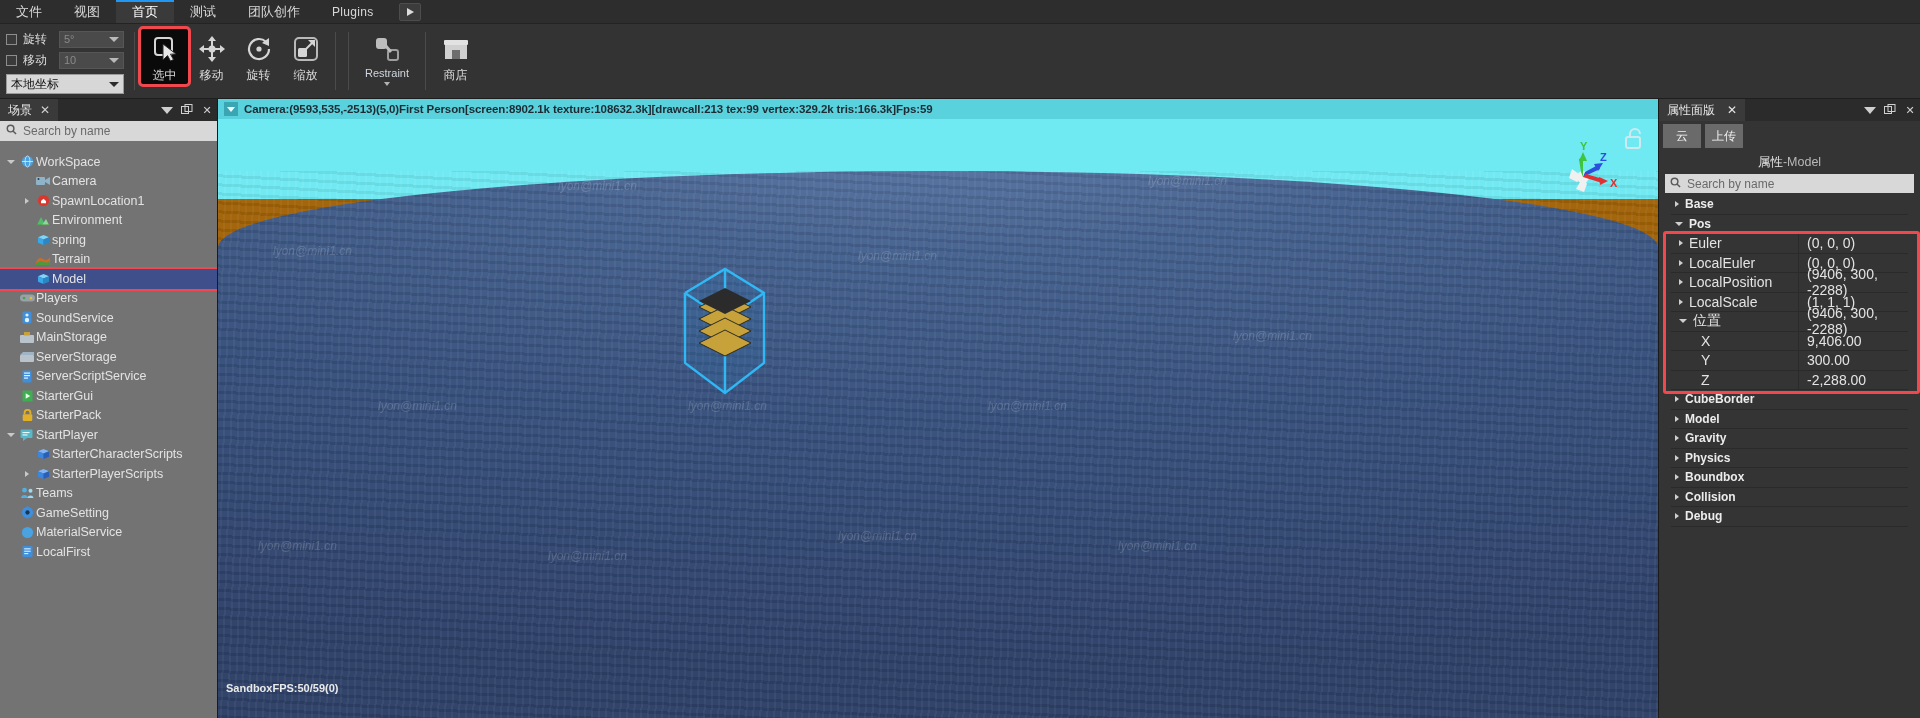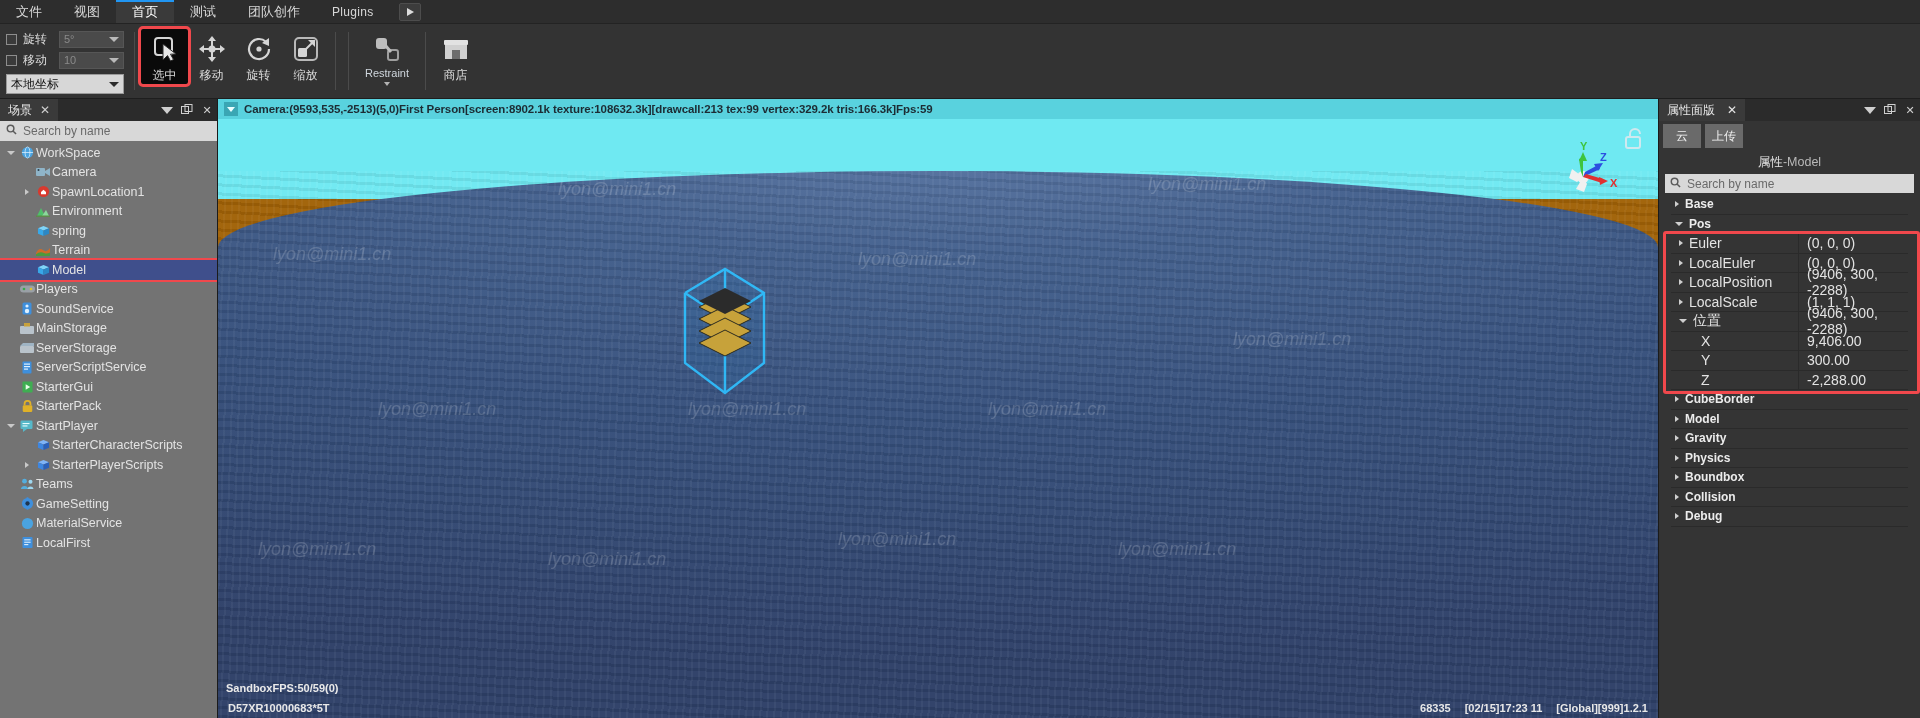--- a/index.html
+++ b/index.html
@@ -94,21 +94,21 @@
     display: flex; align-items: center; gap: 8px; padding: 0 8px; background: #3a3a3a;
     font-size: 12px; color: #e6e6e6;
   }
   .exp-tab .x { font-size: 12px; color: #cfcfcf; }
   .exp-tabbar .spacer { flex: 1; }
   .exp-tabbar .tb-icn { width: 20px; display: flex; align-items: center; justify-content: center; color: #cfcfcf; font-size: 11px;}
   .exp-search {
     height: 20px; background: #d8d8d8; display: flex; align-items: center; gap: 6px; padding: 0 6px;
     color: #6a6a6a; font-size: 12px;
   }
-  .exp-tree { flex: 1; overflow: hidden; padding-top: 2px; position: relative; text-align: center; }
+  .exp-tree { flex: 1; overflow: hidden; padding-top: 11px; position: relative; text-align: center; }
   .tr {
     height: 19.5px; display: flex; align-items: center; font-size: 12.5px; color: #e3e3e3;
     white-space: nowrap; position: relative;
   }
   .tr .arrow {
     width: 14px; flex: 0 0 14px; display: flex; align-items: center; justify-content: center;
   }
   .tr .arrow i {
     width: 0; height: 0; display: block;
     border-left: 4px solid #c9c9c9; border-top: 3.5px solid transparent; border-bottom: 3.5px solid transparent;
@@ -159,21 +159,21 @@
   .vp-bottom {
     position: absolute; left: 0; right: 0; bottom: 0; height: 20px; z-index: 7;
     display: flex; align-items: center; padding: 0 10px; font-size: 11px; color: #e8e8e8;
     font-weight: bold;
   }
   .vp-bottom .right { margin-left: auto; display: flex; gap: 14px; }
   .selbox {
     position: absolute; left: 455px; top: 168px; width: 103px; height: 128px; z-index: 4;
   }
   .watermark {
-    position: absolute; color: rgba(255,255,255,.17); font-size: 18px; font-style: italic;
+    position: absolute; color: rgba(255,255,255,.17); font-size: 12px; font-style: italic;
     pointer-events: none; user-select: none; white-space: nowrap; z-index: 3;
   }
 
   
   .props { width: 262px; flex: 0 0 262px; background: #343434; display: flex; flex-direction: column; border-left:1px solid #1b1b1b;}
   .pr-tabbar { height: 22px; display: flex; align-items: stretch; background: #2b2b2b; }
   .pr-tab {
     display: flex; align-items: center; gap: 12px; padding: 0 8px; background: #3a3a3a;
     font-size: 12px; color: #e6e6e6;
   }
@@ -733,28 +733,20 @@
       <div class="watermark" style="left:930px; top:75px;">lyon@mini1.cn</div>
       <div class="watermark" style="left:160px; top:300px;">lyon@mini1.cn</div>
       <div class="watermark" style="left:470px; top:300px;">lyon@mini1.cn</div>
       <div class="watermark" style="left:770px; top:300px;">lyon@mini1.cn</div>
       <div class="watermark" style="left:1015px; top:230px;">lyon@mini1.cn</div>
       <div class="watermark" style="left:40px; top:440px;">lyon@mini1.cn</div>
       <div class="watermark" style="left:330px; top:450px;">lyon@mini1.cn</div>
       <div class="watermark" style="left:620px; top:430px;">lyon@mini1.cn</div>
       <div class="watermark" style="left:900px; top:440px;">lyon@mini1.cn</div>
 
-      <div class="vp-bottom">
-        <span>D57XR10000683*5T</span>
-        <span class="right">
-          <span>68335</span>
-          <span>[02/15]17:23 11</span>
-          <span>[Global][999]1.2.1</span>
-        </span>
-      </div>
     </div>
 
     <div class="props">
       <div class="pr-tabbar">
         <div class="pr-tab">
           <span>属性面版</span>
           <span class="x">✕</span>
         </div>
         <div class="spacer"></div>
         <div class="tb-icn">

